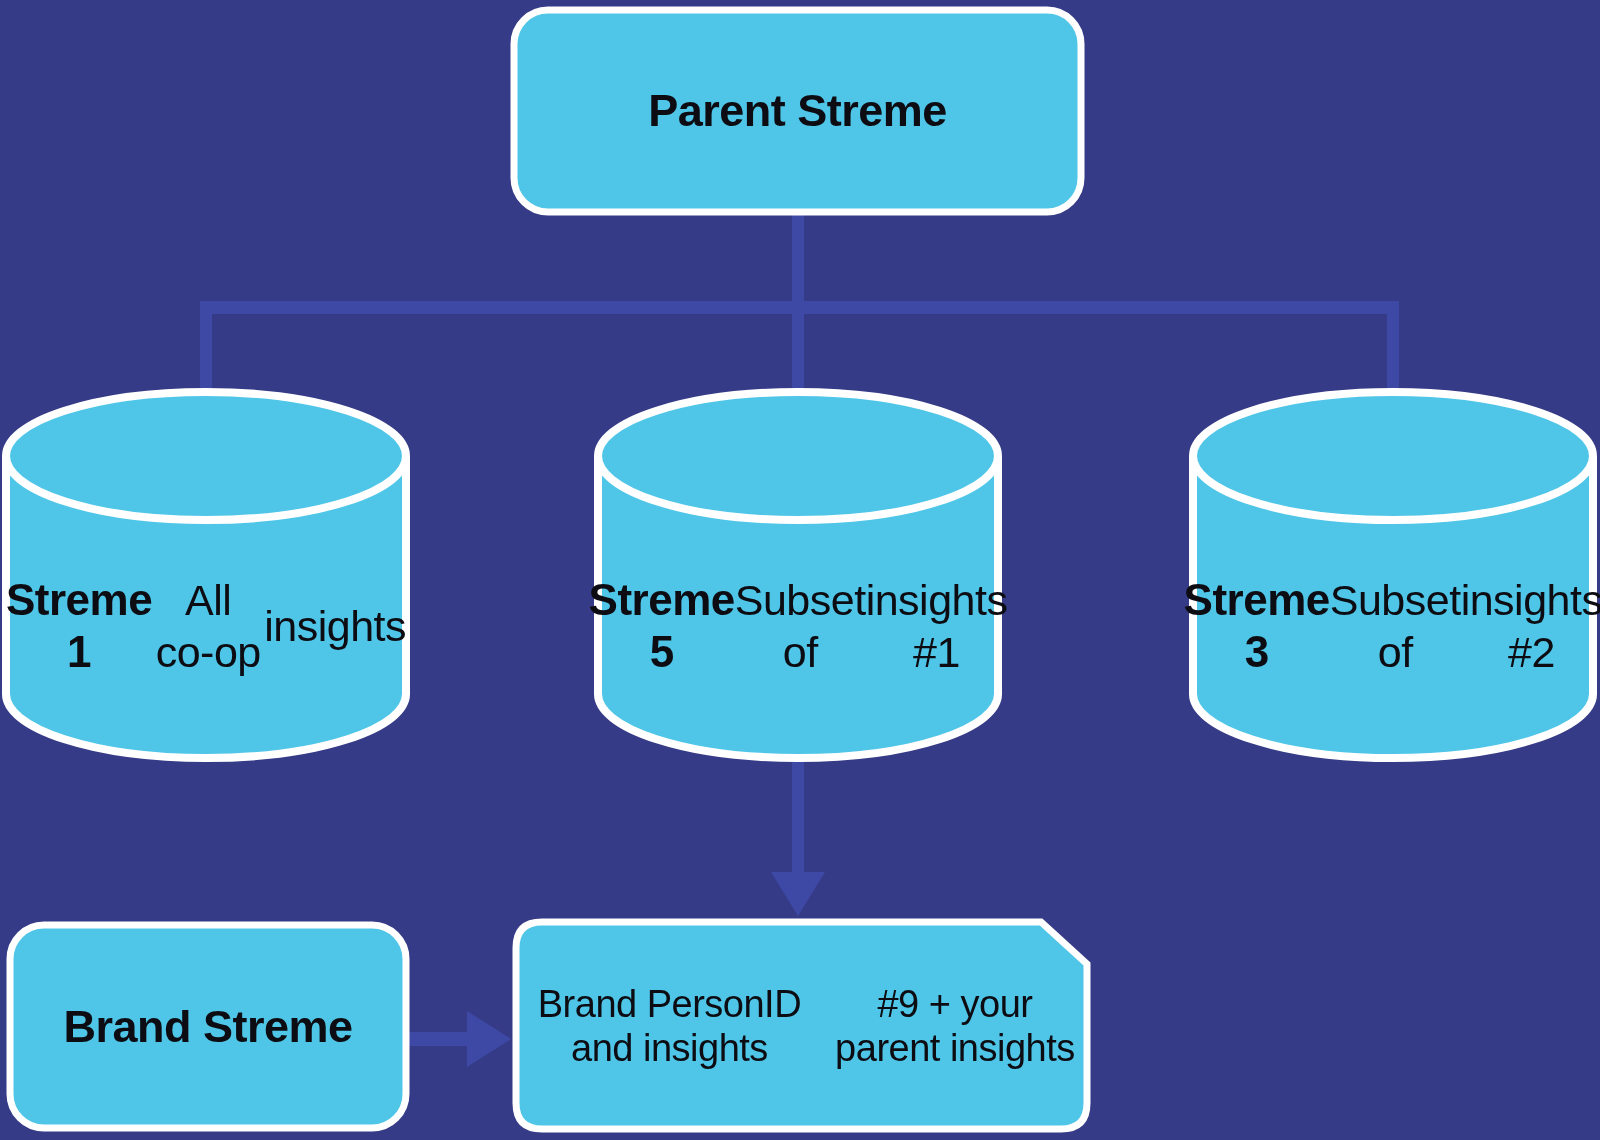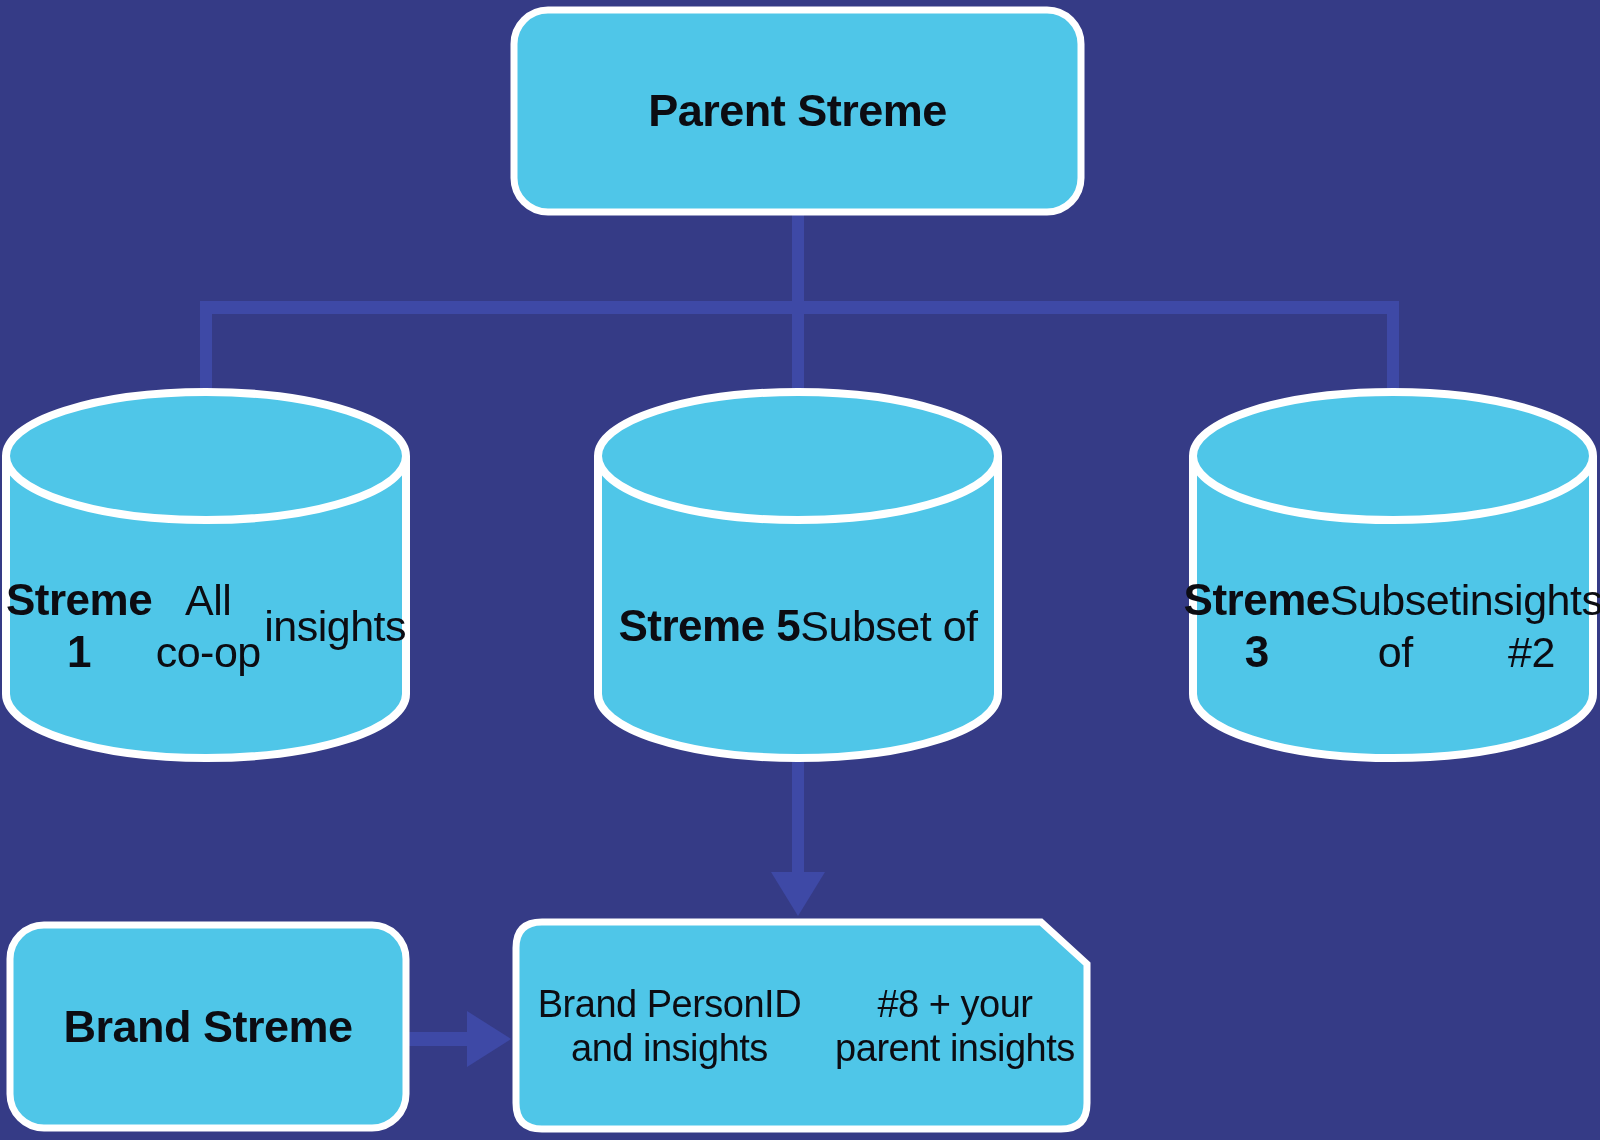--- a/index.html
+++ b/index.html
@@ -87,28 +87,29 @@
 
   <div class="cyl-label cyl-1">
     <span class="cyl-title">Streme 1</span>
     <span>All co-op</span>
     <span>insights</span>
   </div>
 
   <div class="cyl-label cyl-2">
     <span class="cyl-title">Streme 5</span>
     <span>Subset of</span>
+    <span>insights #1</span>
   </div>
 
   <div class="cyl-label cyl-3">
     <span class="cyl-title">Streme 3</span>
     <span>Subset of</span>
     <span>insights #2</span>
   </div>
 
   <div class="label label-brand">Brand Streme</div>
 
   <div class="note-text">
     <span>Brand PersonID and insights</span>
-    <span>#8 + your parent insights</span>
+    <span>#9 + your parent insights</span>
   </div>
 
 </div>
 
 </body></html>

